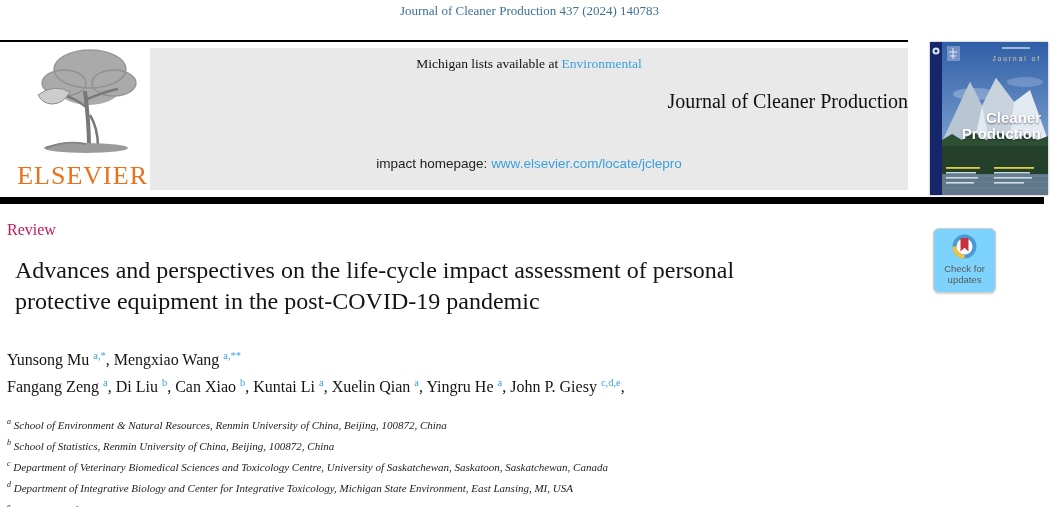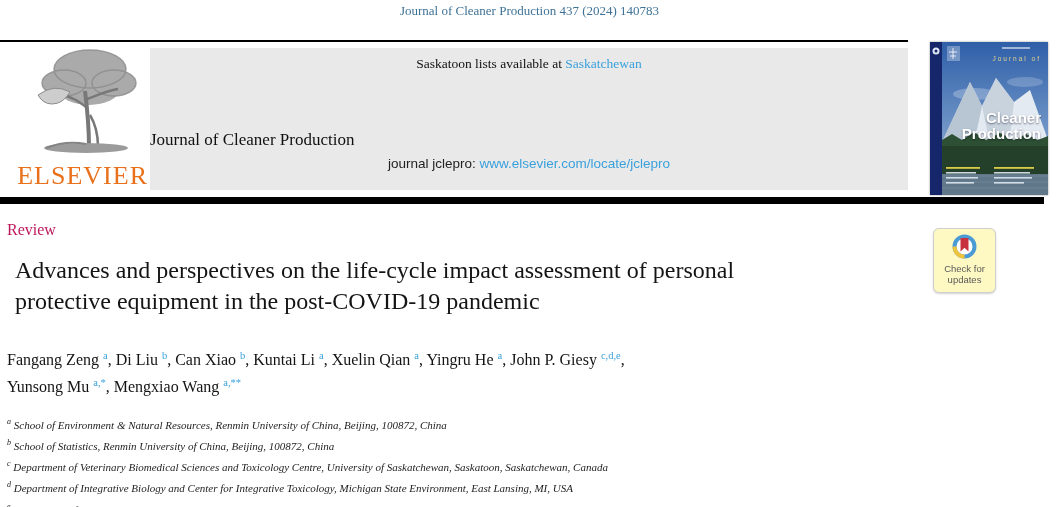--- a/index.html
+++ b/index.html
@@ -14,21 +14,21 @@
   .rule-top { position:absolute; left:0; top:40px; width:908px; height:2px; background:#000; }
   .rule-thick { position:absolute; left:0; top:197px; width:1044px; height:7px; background:#000; }
 
   
   .publisher { position:absolute; left:8px; top:45px; width:140px; height:148px; text-align:right; }
   .publisher-name { color:#e9711c; font-size:26px; letter-spacing:1px; margin-top:0px; }
 
   
   .masthead { position:absolute; left:150px; top:48px; width:758px; height:142px; background:#e9e9e9; }
   .contents-line { position:absolute; top:8px; width:100%; text-align:center; font-size:13.5px; color:#111; }
-  .masthead-title { position:absolute; top:42px; width:100%; text-align:left; font-size:17px; color:#101010;margin-top:40px; }
+  .masthead-title { position:absolute; top:42px; width:100%; text-align:right; font-size:20px; color:#101010; }
   .homepage-line { position:absolute; top:108px; width:100%; text-align:center;
     font-family:"Liberation Sans", sans-serif; font-size:13.5px; color:#222; }
   .link { color:#3aa0dc; text-decoration:none; cursor:pointer; }
 
   
   .cover { position:absolute; left:930px; top:42px; width:118px; height:153px; box-shadow:0 0 2px rgba(0,0,0,.4); }
   .cover svg { position:absolute; left:0; top:0; }
   .cover .jof { position:absolute; top:13px; right:7px; color:#e3d28e;
     font-family:"Liberation Sans", sans-serif; font-size:6.5px; letter-spacing:2px; }
   .cover .t1, .cover .t2 { position:absolute; right:7px; color:#fff; font-family:"Liberation Sans", sans-serif;
@@ -41,21 +41,21 @@
   .title { position:absolute; left:7px; top:247px; width:920px; margin:8px;
     font-size:24px; font-weight:normal; color:#141414; line-height:31px; }
   .authors { position:absolute; left:7px; top:344px; width:920px; font-size:16px; line-height:23px; color:#141414; }
   .authors sup { color:#3aa0dc; font-size:10.5px; }
   .affils { position:absolute; left:7px; top:413px; width:760px; font-style:italic;
     font-size:11px; color:#1c1c1c; line-height:18.5px; }
   .affils sup { font-size:8px; }
 
   
   .crossmark { position:absolute; left:933px; top:228px; width:61px; height:63px;
-    border:1px solid #cfcfcf; border-radius:6px; background:#fef9c3; text-align:center;
+    border:1px solid #cfcfcf; border-radius:6px; background:#7dd3fc; text-align:center;
     box-shadow:0 1px 2px rgba(0,0,0,.18); cursor:pointer; }
   .crossmark svg { margin-top:4px; }
   .crossmark-text { font-family:"Liberation Sans", sans-serif; font-size:9.5px; color:#595959; line-height:10.5px; }
 </style>
 </head>
 <body>
 
 <div class="page">
 
   <div class="citation">Journal of Cleaner Production 437 (2024) 140783</div>
@@ -83,25 +83,25 @@
       </g>
       <path d="M12 50 q16 -12 32 -3 q-7 12 -18 12 q-9 0 -14 -9" fill="#cdcdcd" stroke="#8b8b8b" stroke-width="1"></path>
       <ellipse cx="60" cy="103" rx="42" ry="5" fill="#9b9b9b"></ellipse>
       <path d="M20 103 q20 -8 40 -4" stroke="#848484" stroke-width="2" fill="none"></path>
     </svg>
     <div class="publisher-name">ELSEVIER</div>
   </div>
 
   <div class="masthead">
     <div class="contents-line">
-      <span>Saskatoon lists available at </span><a class="link">Saskatchewan</a>
+      <span>Michigan lists available at </span><a class="link">Environmental</a>
     </div>
     <div class="masthead-title">Journal of Cleaner Production</div>
     <div class="homepage-line">
-      <span>journal jclepro: </span><a class="link">www.elsevier.com/locate/jclepro</a>
+      <span>impact homepage: </span><a class="link">www.elsevier.com/locate/jclepro</a>
     </div>
   </div>
 
   <div class="cover">
     <svg width="118" height="153" viewBox="0 0 118 153">
       <defs>
         <linearGradient id="sky" x1="0" y1="0" x2="0" y2="1">
           <stop offset="0" stop-color="#2f5fa8"></stop>
           <stop offset="0.55" stop-color="#6d93c6"></stop>
           <stop offset="1" stop-color="#9db8d8"></stop>
@@ -145,22 +145,22 @@
   <div class="rule-thick"></div>
 
   <div class="section-label">Review</div>
 
   <h1 class="title">
     <span>Advances and perspectives on the life-cycle impact assessment of personal</span><br>
     <span>protective equipment in the post-COVID-19 pandemic</span>
   </h1>
 
   <div class="authors">
+      <div><span>Yunsong Mu </span><sup>a,*</sup><span>, </span><span>Mengxiao Wang </span><sup>a,**</sup></div>
       <div><span>Fangang Zeng </span><sup>a</sup><span>, </span><span>Di Liu </span><sup>b</sup><span>, </span><span>Can Xiao </span><sup>b</sup><span>, </span><span>Kuntai Li </span><sup>a</sup><span>, </span><span>Xuelin Qian </span><sup>a</sup><span>, </span><span>Yingru He </span><sup>a</sup><span>, </span><span>John P. Giesy </span><sup>c,d,e</sup><span>, </span></div>
-      <div><span>Yunsong Mu </span><sup>a,*</sup><span>, </span><span>Mengxiao Wang </span><sup>a,**</sup></div>
     </div>
 
   <div class="affils">
       <div><sup>a</sup><span> School of Environment &amp; Natural Resources, Renmin University of China, Beijing, 100872, China</span></div>
       <div><sup>b</sup><span> School of Statistics, Renmin University of China, Beijing, 100872, China</span></div>
       <div><sup>c</sup><span> Department of Veterinary Biomedical Sciences and Toxicology Centre, University of Saskatchewan, Saskatoon, Saskatchewan, Canada</span></div>
       <div><sup>d</sup><span> Department of Integrative Biology and Center for Integrative Toxicology, Michigan State Environment, East Lansing, MI, USA</span></div>
       <div><sup>e</sup><span> Department of Environmental Science, Baylor University, One Bear Place #97266, Waco, TX, 76798-7266, USA</span></div>
     </div>
 

